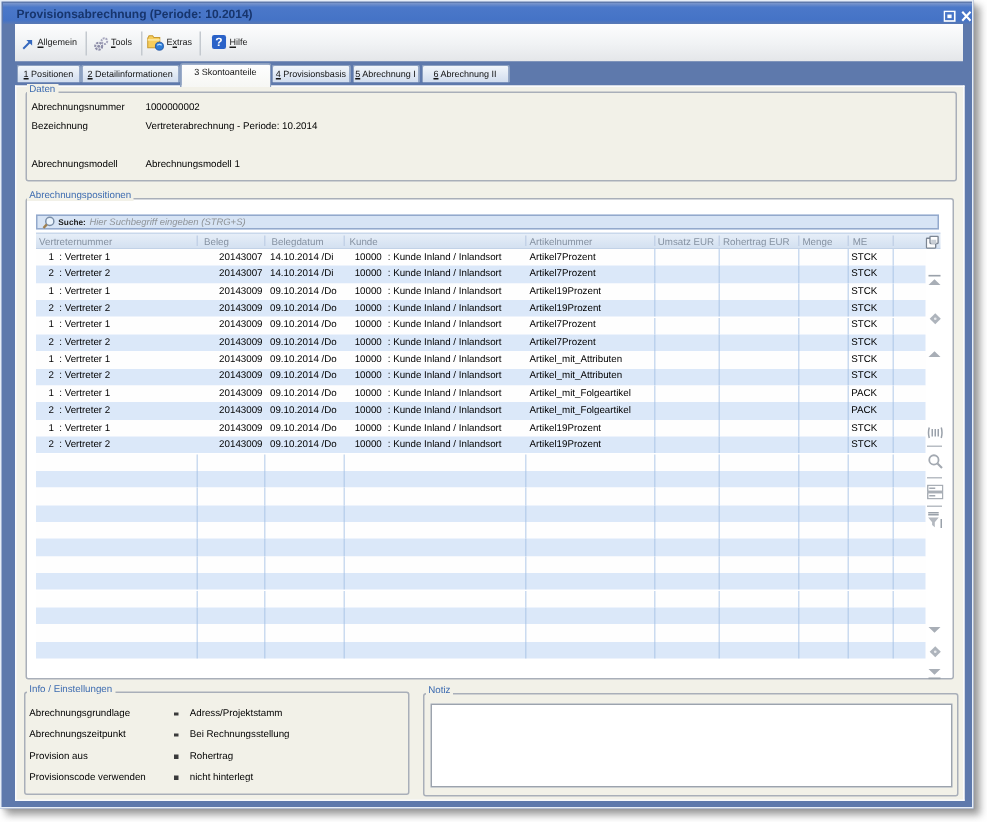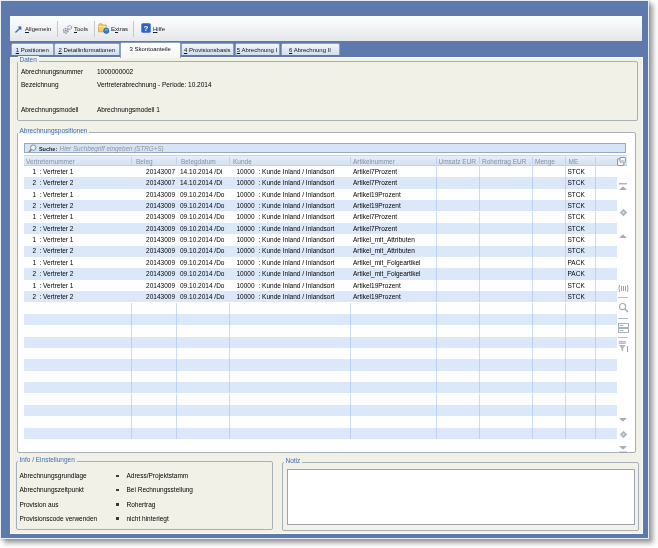--- a/index.html
+++ b/index.html
@@ -37,20 +37,28 @@
 .cnum{left:0;width:12px;text-align:right}
 .crest{left:15.5px}
 .cbeleg{left:107px;width:44px;text-align:right}
 .cdatum{left:156px}
 .cknum{left:205px;width:25.5px;text-align:right}
 .cktxt{left:234.5px}
 .cart{left:329px}
 .cme{left:543.5px}
 </style></head><body>
 <div id="win">
+  <div id="tbar">
+      <span class="t">Provisionsabrechnung (Periode: 10.2014)</span>
+    <svg id="wbtn" width="20" height="8" viewBox="0 0 20 8">
+      <rect x="0.5" y="0.5" width="7" height="6.5" fill="none" stroke="#fff" stroke-width="1.1"></rect>
+      <rect x="2.6" y="2.7" width="2.8" height="2.4" fill="#fff"></rect>
+      <path d="M12.5 0.8 L18 6.8 M18 0.8 L12.5 6.8" stroke="#fff" stroke-width="1.4" fill="none"></path>
+    </svg>
+  </div>
   <div id="toolbar">
     <svg class="abs" style="left:4px;top:8.5px" width="9" height="9" viewBox="0 0 9 9">
         <path d="M1.5 7.5 L5.8 3.2" stroke="#3568BE" stroke-width="1.3" fill="none"></path>
         <path d="M3.6 1.6 L7.4 1.6 L7.4 5.4 Z" fill="#3568BE"></path>
       </svg>
     <span class="tbtxt" style="left:15px"><u>A</u>llgemein</span>
     <div class="tsep" style="left:46.5px"></div>
     <svg class="abs" style="left:51.5px;top:7.5px" width="11" height="11" viewBox="0 0 11 11">
         <circle cx="3.8" cy="6.8" r="2.3" fill="none" stroke="#8D8DA8" stroke-width="1.4" stroke-dasharray="1.5 0.7"></circle>
         <circle cx="3.8" cy="6.8" r="1" fill="#8D8DA8"></circle>

